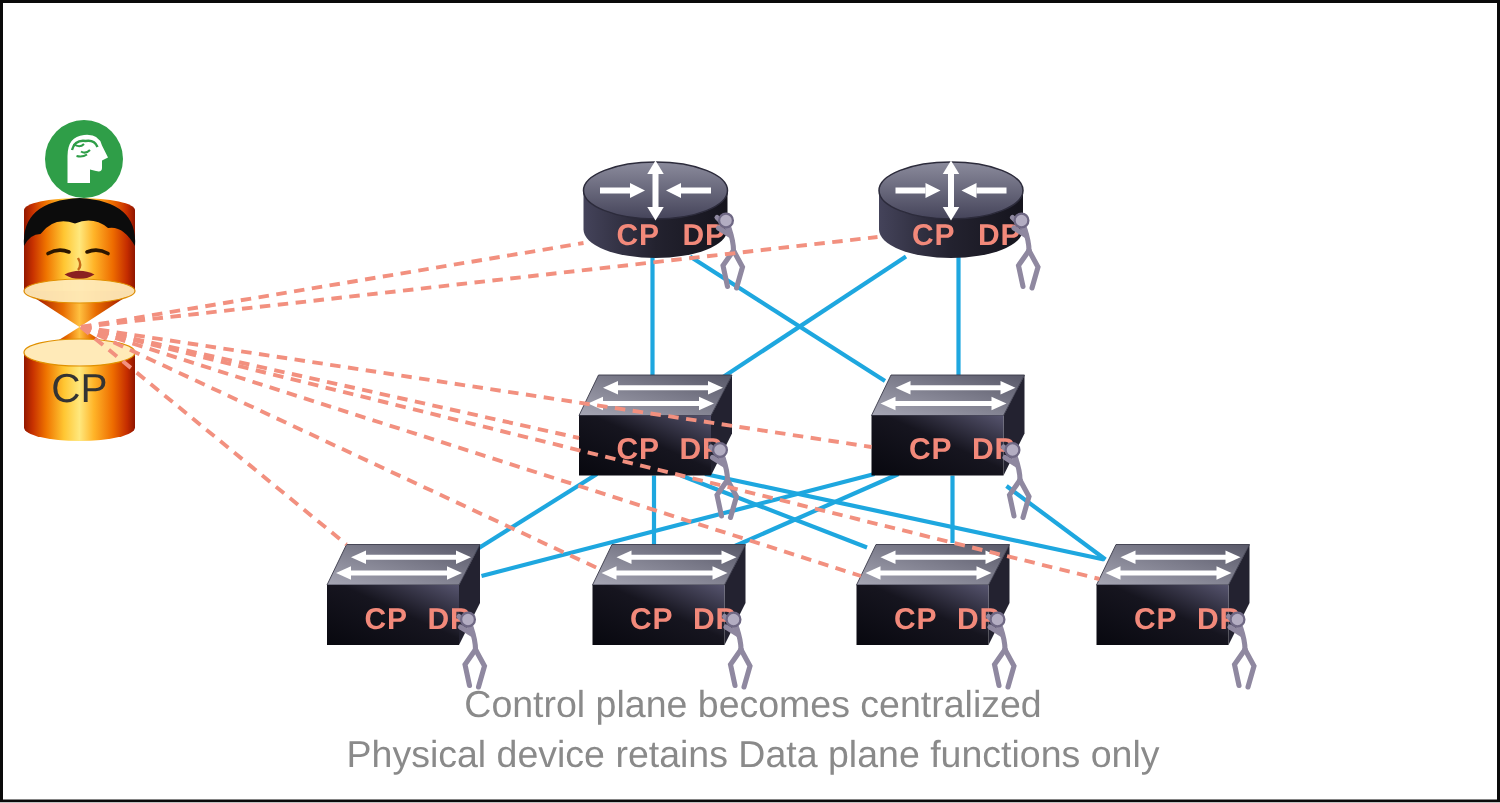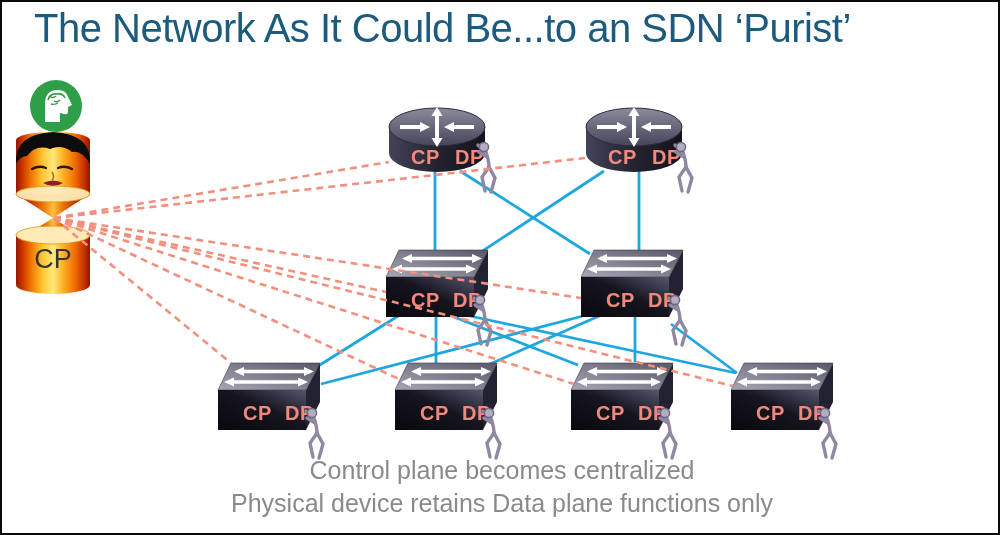--- a/index.html
+++ b/index.html
@@ -21,21 +21,20 @@
   .switch .robot{left:84px;top:44px;}
   .controller{position:absolute;left:10px;top:72px;z-index:2;overflow:visible;}
   .caption{position:absolute;left:0;top:452px;width:1000px;text-align:center;color:#8A8A8A;
            font-size:25px;line-height:33px;z-index:2;}
 </style>
 </head>
 <body>
 
 <div class="frame">
 
-  <div class="slide-title" style="color: rgb(28, 91, 125);">The Network As It Could Be...to an SDN ‘Purist’</div>
 
   <svg class="links under" id="data-links">
       <line x1="433" y1="169" x2="433" y2="250" stroke="#1EA7DF" stroke-width="2.8"></line>
       <line x1="458" y1="169" x2="588" y2="252" stroke="#1EA7DF" stroke-width="2.8"></line>
       <line x1="602" y1="169" x2="473" y2="254" stroke="#1EA7DF" stroke-width="2.8"></line>
       <line x1="637" y1="169" x2="637" y2="250" stroke="#1EA7DF" stroke-width="2.8"></line>
       <line x1="396" y1="314" x2="313" y2="366" stroke="#1EA7DF" stroke-width="2.8"></line>
       <line x1="434" y1="315" x2="434" y2="362" stroke="#1EA7DF" stroke-width="2.8"></line>
       <line x1="452" y1="315" x2="576" y2="363" stroke="#1EA7DF" stroke-width="2.8"></line>
       <line x1="468" y1="314" x2="734" y2="371" stroke="#1EA7DF" stroke-width="2.8"></line>

